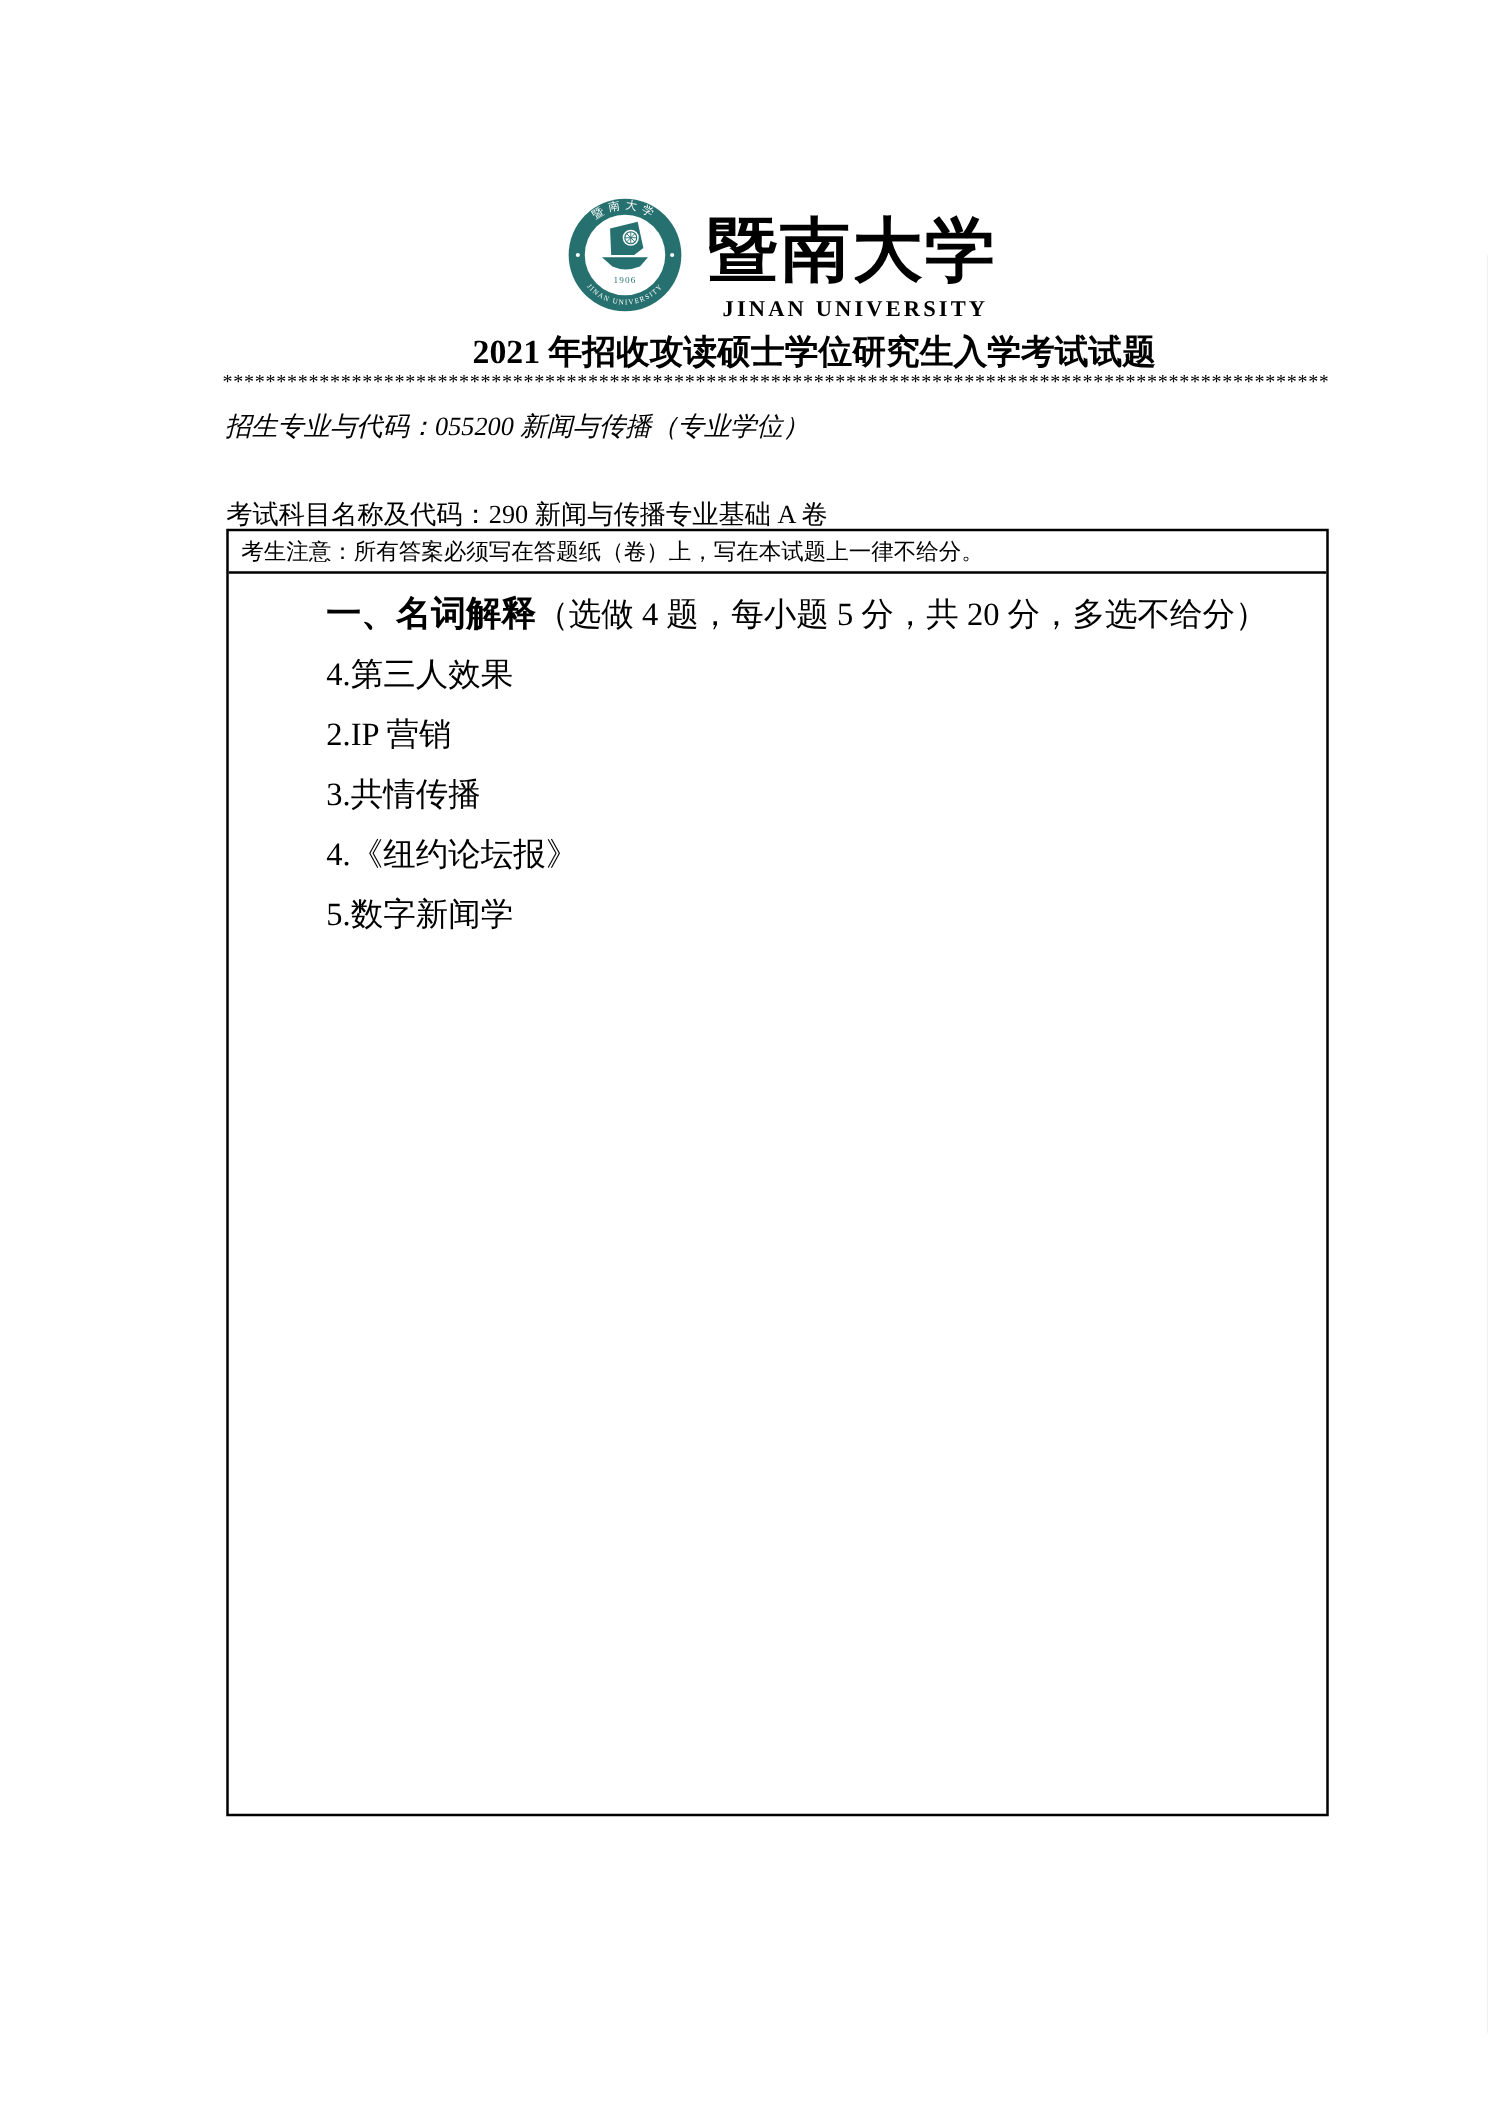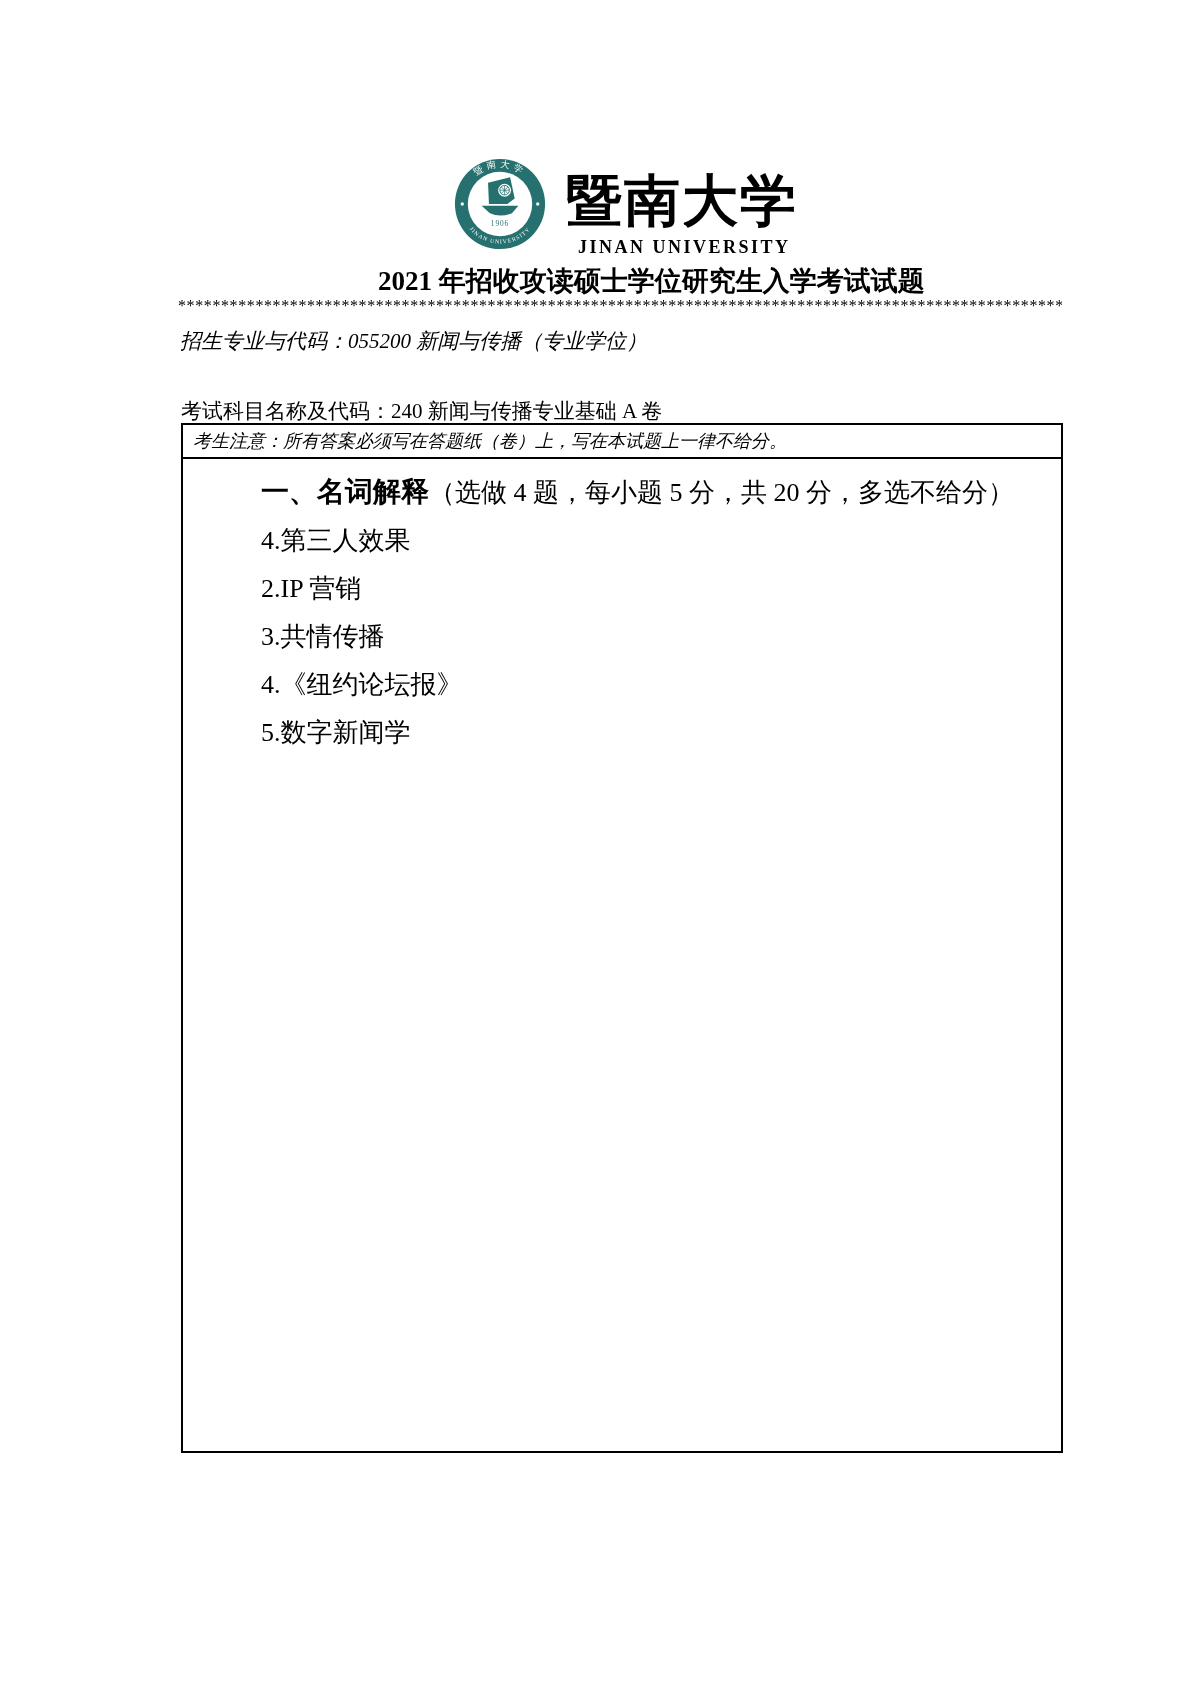--- a/index.html
+++ b/index.html
@@ -49,21 +49,21 @@
   
   .exam-table {
     position:absolute; left:181px; top:423px;
     width:878px; height:1026px;
     border:2px solid #000;
   }
   .notice-row {
     height:32px; line-height:32px;
     border-bottom:2px solid #000;
     padding-left:10px;
-    font-size:18px; white-space:nowrap;font-style:italic;
+    font-size:18px; white-space:nowrap;
   }
   .question-area { padding:9px 10px 0 78px; }
   .q-line { font-size:26px; line-height:48px; white-space:nowrap; }
   .q-heading-bold { font-size:28px; font-weight:bold; }
 </style>
 </head>
 <body>
 
 <div class="page">
 
@@ -95,21 +95,21 @@
   </svg>
 
   <div class="calligraphy">暨南大学</div>
   <div class="en-name">JINAN  UNIVERSITY</div>
 
   <div class="exam-title">2021 年招收攻读硕士学位研究生入学考试试题</div>
 
   <div class="stars">********************************************************************************************************</div>
 
   <div class="major-line">招生专业与代码：055200 新闻与传播（专业学位）</div>
-  <div class="subject-line">考试科目名称及代码：240 新闻与传播专业基础 A 卷</div>
+  <div class="subject-line">考试科目名称及代码：290 新闻与传播专业基础 A 卷</div>
 
   <div class="exam-table">
     <div class="notice-row">考生注意：所有答案必须写在答题纸（卷）上，写在本试题上一律不给分。</div>
 
     <div class="question-area">
 
       <div class="q-line">
         <span class="q-heading-bold">一、名词解释</span><span>（选做 4 题，每小题 5 分，共 20 分，多选不给分）</span>
       </div>
 

